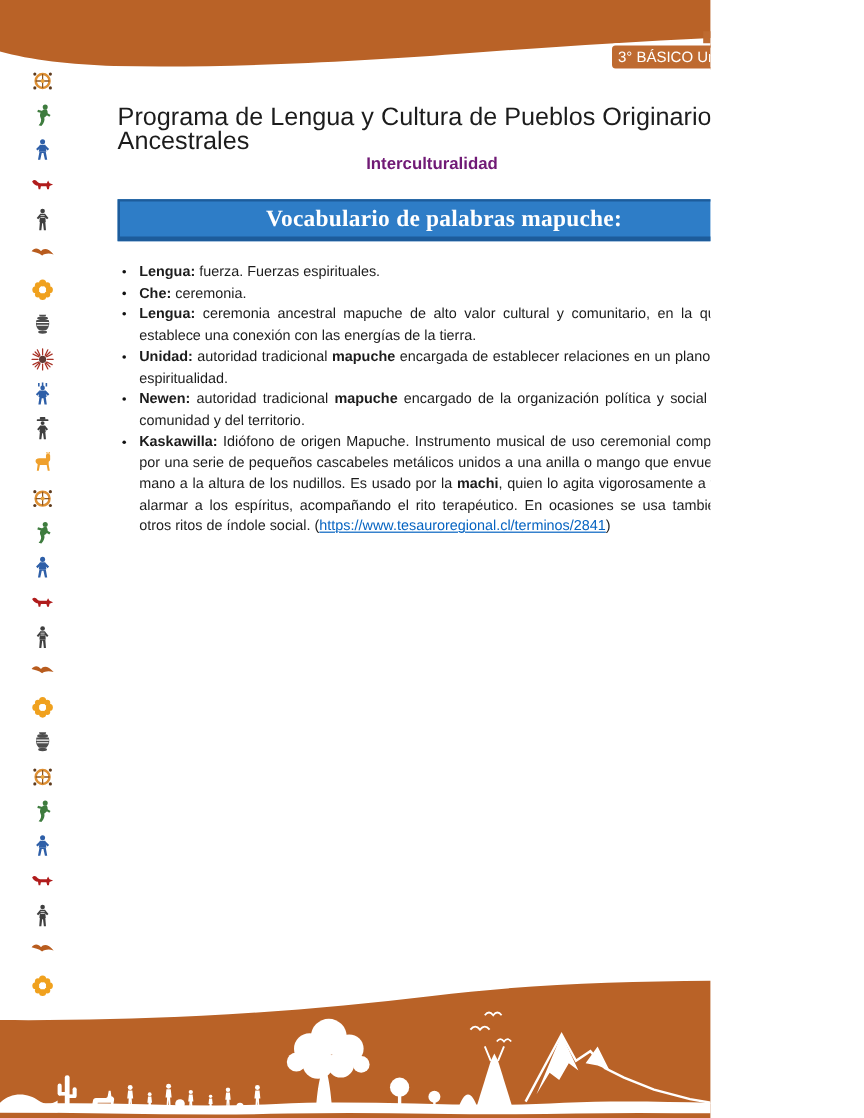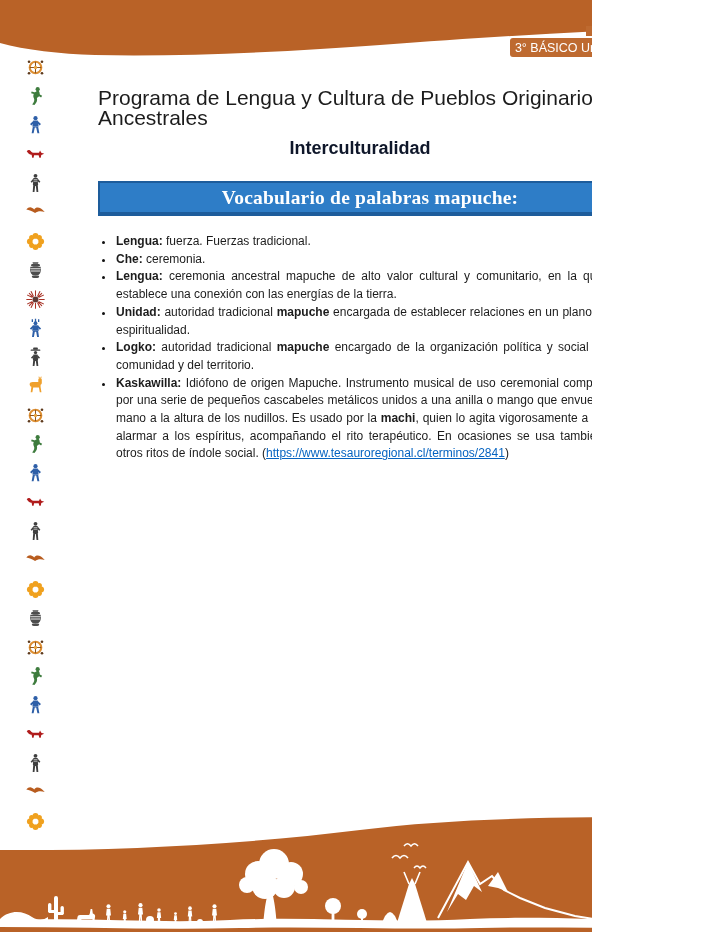--- a/index.html
+++ b/index.html
@@ -27,21 +27,21 @@
   
   .margin-col{position:absolute;display:flex;flex-direction:column;gap:8px;width:21px;}
   .margin-col.left{left:25px;top:57px;}
   .margin-col.right{left:675px;top:34px;}
   .icon-slot{width:21px;height:21px;display:flex;align-items:center;justify-content:center;}
   .icon-slot svg{display:block;}
 
   
   .content{position:absolute;left:98px;top:0;width:524px;}
   .program-title{margin-top:88px;font-size:21px;font-weight:normal;text-align:left;line-height:20px;color:#1c1c1c;}
-  .subtitle{margin-top:10px;font-size:18px;font-weight:bold;text-align:center;color:#0f172a;}
+  .subtitle{font-size:14px;font-weight:bold;text-align:center;color:#701a75;}
   .banner{margin-top:22px;height:35px;background:var(--banner-blue);
     border:2px solid var(--banner-border-blue);border-bottom-width:4px;
     display:flex;align-items:center;justify-content:center;padding-left:20px;}
   .banner span{font-family:"Liberation Serif",serif;font-weight:bold;font-size:19.5px;color:#fff;letter-spacing:.2px;}
   .vocab-list{margin-top:17px;padding-left:17px;list-style:disc;}
   .vocab-item{font-size:12px;line-height:17.7px;text-align:justify;color:#1c1c1c;padding-left:1px;}
   .vocab-item::marker{color:#111;font-size:11px;}
   .b{font-weight:bold;}
   .vocab-link{color:var(--link-blue);text-decoration:underline;cursor:pointer;}
 
@@ -336,25 +336,25 @@
       </div>
     </div>
 
   <main class="content">
     <h1 class="program-title">Programa de Lengua y Cultura de Pueblos Originarios Ancestrales</h1>
     <h2 class="subtitle">Interculturalidad</h2>
     <div class="banner">
       <span>Vocabulario de palabras mapuche:</span>
     </div>
     <ul class="vocab-list" id="vocab-list">
-        <li class="vocab-item"><span class="b">Lengua:</span><span> fuerza. Fuerzas tradicional.</span></li>
+        <li class="vocab-item"><span class="b">Lengua:</span><span> fuerza. Fuerzas espirituales.</span></li>
         <li class="vocab-item"><span class="b">Che:</span><span> ceremonia.</span></li>
         <li class="vocab-item"><span class="b">Lengua:</span><span> ceremonia ancestral mapuche de alto valor cultural y comunitario, en la que se establece una conexión con las energías de la tierra.</span></li>
         <li class="vocab-item"><span class="b">Unidad:</span><span> autoridad tradicional </span><span class="b">mapuche</span><span> encargada de establecer relaciones en un plano de la espiritualidad.</span></li>
-        <li class="vocab-item"><span class="b">Logko:</span><span> autoridad tradicional </span><span class="b">mapuche</span><span> encargado de la organización política y social de la comunidad y del territorio.</span></li>
+        <li class="vocab-item"><span class="b">Newen:</span><span> autoridad tradicional </span><span class="b">mapuche</span><span> encargado de la organización política y social de la comunidad y del territorio.</span></li>
         <li class="vocab-item"><span class="b">Kaskawilla:</span><span> Idiófono de origen Mapuche. Instrumento musical de uso ceremonial compuesto por una serie de pequeños cascabeles metálicos unidos a una anilla o mango que envuelve la mano a la altura de los nudillos. Es usado por la </span><span class="b">machi</span><span>, quien lo agita vigorosamente a fin de alarmar a los espíritus, acompañando el rito terapéutico. En ocasiones se usa también en otros ritos de índole social. (</span><a class="vocab-link" href="#">https://www.tesauroregional.cl/terminos/2841</a><span>)</span></li>
       </ul>
   </main>
 
   <svg class="footer-art" width="720" height="132" viewBox="0 0 720 132">
     <path d="M0,50 C110,51 240,45 360,30 C470,16 590,17 720,17 L720,132 L0,132 Z" fill="#B96227"></path>
     <g fill="#FFFFFF">
       <path d="M0,121 C80,116 150,124 230,120 C310,116 390,124 470,119 C550,115 630,123 720,118 L720,127 C640,130 560,126 480,128 C400,130 320,126 240,128 C160,130 80,127 0,127 Z"></path>
       <path d="M0,119 C10,109 24,111 32,117 C38,121 44,120 48,117 L48,127 L0,127 Z"></path>
       <g>

